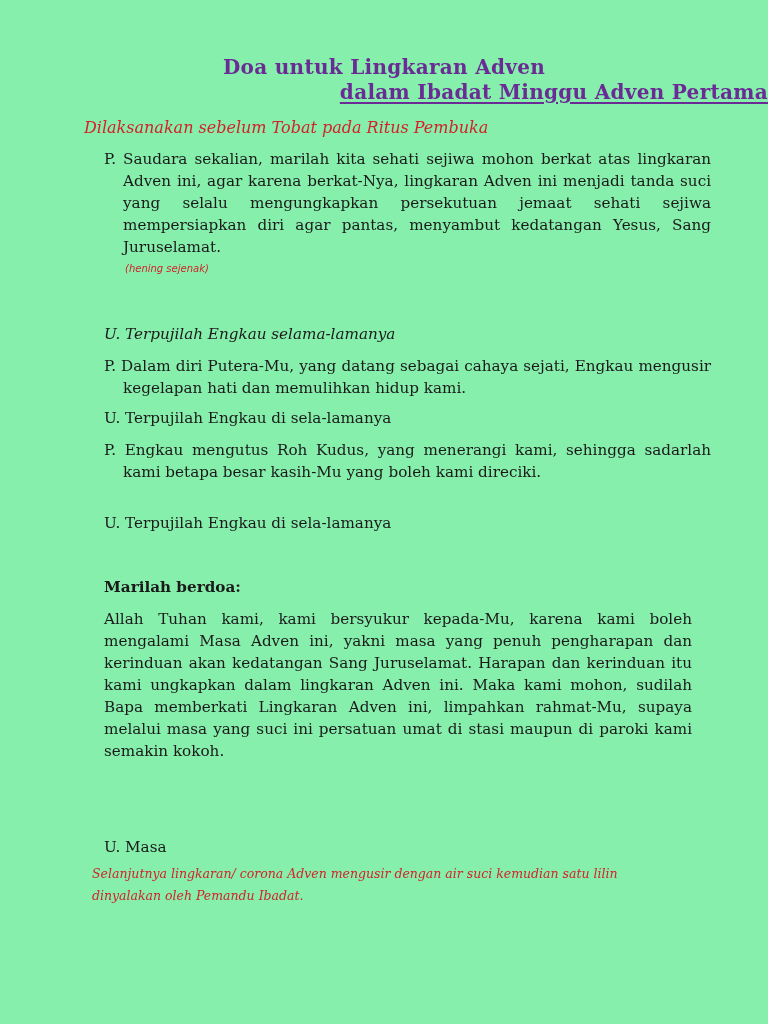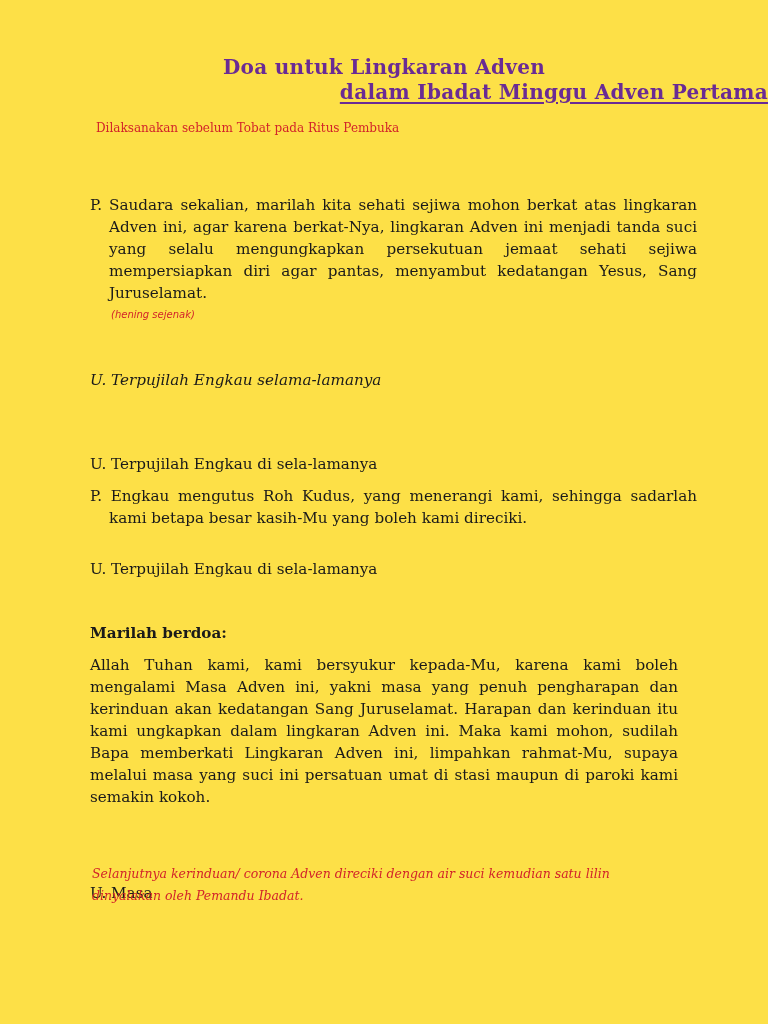--- a/index.html
+++ b/index.html
@@ -12,54 +12,54 @@
       height: 1024px;
       position: relative;
       overflow: hidden;
       font-family: "DejaVu Serif", "Liberation Serif", serif;
       color: #1a1a1a;
     }
     .page {
       position: absolute;
       left: 0; top: 0;
       width: 768px; height: 1024px;
-      background: #fde047;
+      background: #86efac;
     }
     .title-block {
       position: absolute;
       left: 0; width: 768px;
       top: 55px;
       text-align: center;
       color: #6a2b94;
       font-weight: bold;
       font-size: 20px;
       line-height: 25px;
       letter-spacing: 0.3px;
     }
     .title-line2 {
       text-decoration: underline;
       text-decoration-thickness: 1.5px;
       text-underline-offset: 3px;
       text-align: right;
     }
     .note {
       position: absolute;
-      left: 96px;
+      left: 84px;
       color: #d2232a;
-      font-size: 12px;
+      font-style: italic;
+      font-size: 16px;
       line-height: 22px;
     }
     .para {
       position: absolute;
-      left: 90px;
+      left: 104px;
       width: 588px;
       font-size: 15.2px;
       line-height: 22px;
       text-align: justify;
-      margin-top: 46px;
     }
     .hang {
       padding-left: 19px;
       text-indent: -19px;
     }
     .hening {
       display: block;
       color: #d2232a;
       font-style: italic;
       font-family: "DejaVu Sans", "Liberation Sans", sans-serif;
@@ -91,29 +91,30 @@
   <div class="note" style="top:117px;">Dilaksanakan sebelum Tobat pada Ritus Pembuka</div>
 
   <div class="para hang" style="top:148px;">
     <span>P. Saudara sekalian, marilah kita sehati sejiwa mohon berkat atas lingkaran Adven ini, agar karena berkat-Nya, lingkaran Adven ini menjadi tanda suci yang selalu mengungkapkan persekutuan jemaat sehati sejiwa mempersiapkan diri agar pantas, menyambut kedatangan Yesus, Sang Juruselamat.</span>
     <span class="hening">(hening sejenak)</span>
   </div>
 
 
   <div class="para hang" style="top:323px;font-style:italic;">U. Terpujilah Engkau selama-lamanya</div>
 
+  <div class="para hang" style="top:355px;">P. Dalam diri Putera-Mu, yang datang sebagai cahaya sejati, Engkau mengusir kegelapan hati dan memulihkan hidup kami.</div>
 
   <div class="para hang" style="top:407px;">U. Terpujilah Engkau di sela-lamanya</div>
 
   <div class="para hang" style="top:439px;">P. Engkau mengutus Roh Kudus, yang menerangi kami, sehingga sadarlah kami betapa besar kasih-Mu yang boleh kami direciki.</div>
 
   <div class="para hang" style="top:512px;">U. Terpujilah Engkau di sela-lamanya</div>
 
   <div class="para bold" style="top:576px;">Marilah berdoa:</div>
 
   <div class="para" style="top:608px;">Allah Tuhan kami, kami bersyukur kepada-Mu, karena kami boleh mengalami Masa Adven ini, yakni masa yang penuh pengharapan dan kerinduan akan kedatangan Sang Juruselamat. Harapan dan kerinduan itu kami ungkapkan dalam lingkaran Adven ini. Maka kami mohon, sudilah Bapa memberkati Lingkaran Adven ini, limpahkan rahmat-Mu, supaya melalui masa yang suci ini persatuan umat di stasi maupun di paroki kami semakin kokoh.</div>
 
 
   <div class="para" style="top:836px;">U. Masa</div>
 
-  <div class="note-bottom" style="top:863px;">Selanjutnya kerinduan/ corona Adven direciki  dengan air suci kemudian satu lilin dinyalakan oleh Pemandu Ibadat.</div>
+  <div class="note-bottom" style="top:863px;">Selanjutnya lingkaran/ corona Adven mengusir  dengan air suci kemudian satu lilin dinyalakan oleh Pemandu Ibadat.</div>
 
 </div>
 
 </body></html>

